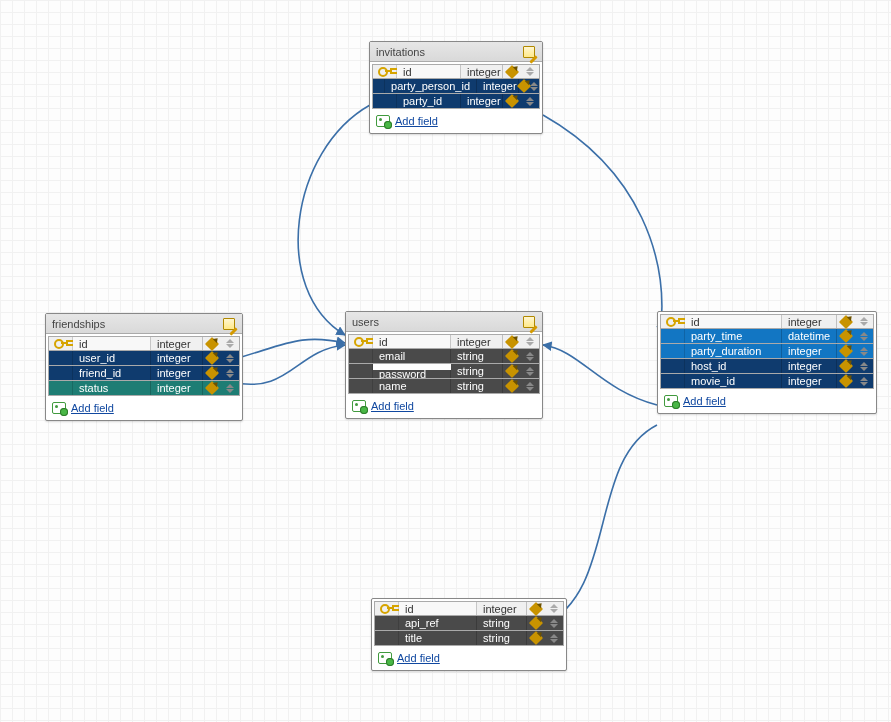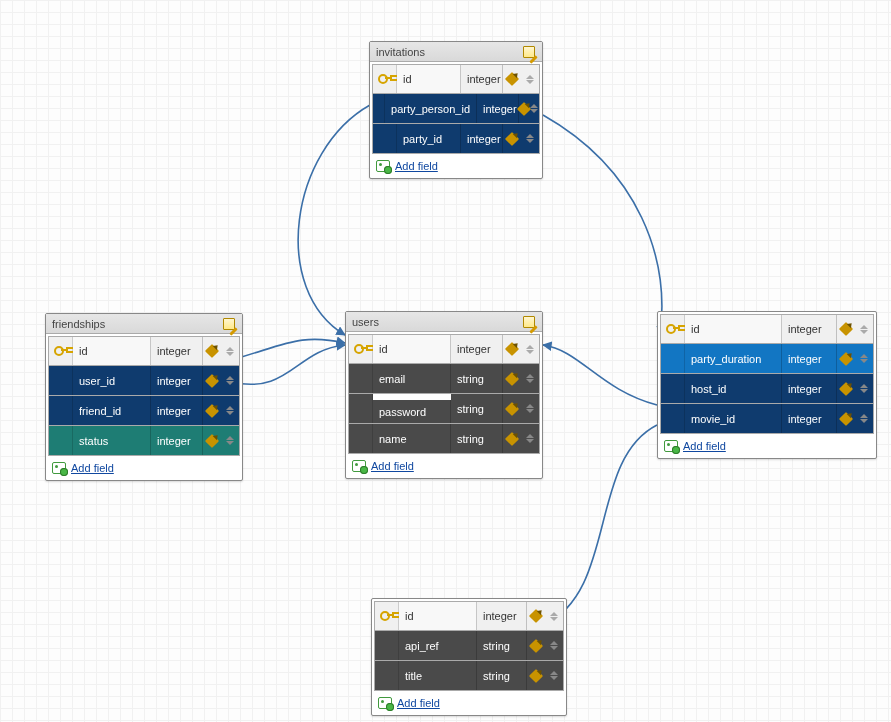--- a/index.html
+++ b/index.html
@@ -66,21 +66,21 @@
     right: -2px; bottom: -2px;
     width: 9px; height: 3px;
     background: #d49a00;
     transform: rotate(-45deg);
     border-radius: 1px;
   }
   .tbody { padding: 2px; }
   .trow {
     display: flex;
     align-items: stretch;
-    height: 30px;
+    height: 15px;
     border: 1px solid #aaa;
     margin-bottom: 0;
   }
   .trow + .trow { border-top: none; }
   .cell-icon {
     width: 24px;
     display: flex; align-items: center; justify-content: center;
     border-right: 1px solid rgba(0,0,0,0.15);
   }
   .cell-name {
@@ -426,20 +426,34 @@
           </div>
           <div class="cell-act">
             <span class="sort-arrows">
               <span class="up"></span>
               <span class="down"></span>
             </span>
           </div>
         </div>
         <div class="trow row-blue">
           <div class="cell-icon"></div>
+          <div class="cell-name" style="width: 90px;">party_time</div>
+          <div class="cell-type" style="width: 55px;">datetime</div>
+          <div class="cell-act">
+            <span class="pencil-mini"></span>
+          </div>
+          <div class="cell-act">
+            <span class="sort-arrows">
+              <span class="up"></span>
+              <span class="down"></span>
+            </span>
+          </div>
+        </div>
+        <div class="trow row-blue">
+          <div class="cell-icon"></div>
           <div class="cell-name" style="width: 90px;">party_duration</div>
           <div class="cell-type" style="width: 55px;">integer</div>
           <div class="cell-act">
             <span class="pencil-mini"></span>
           </div>
           <div class="cell-act">
             <span class="sort-arrows">
               <span class="up"></span>
               <span class="down"></span>
             </span>

